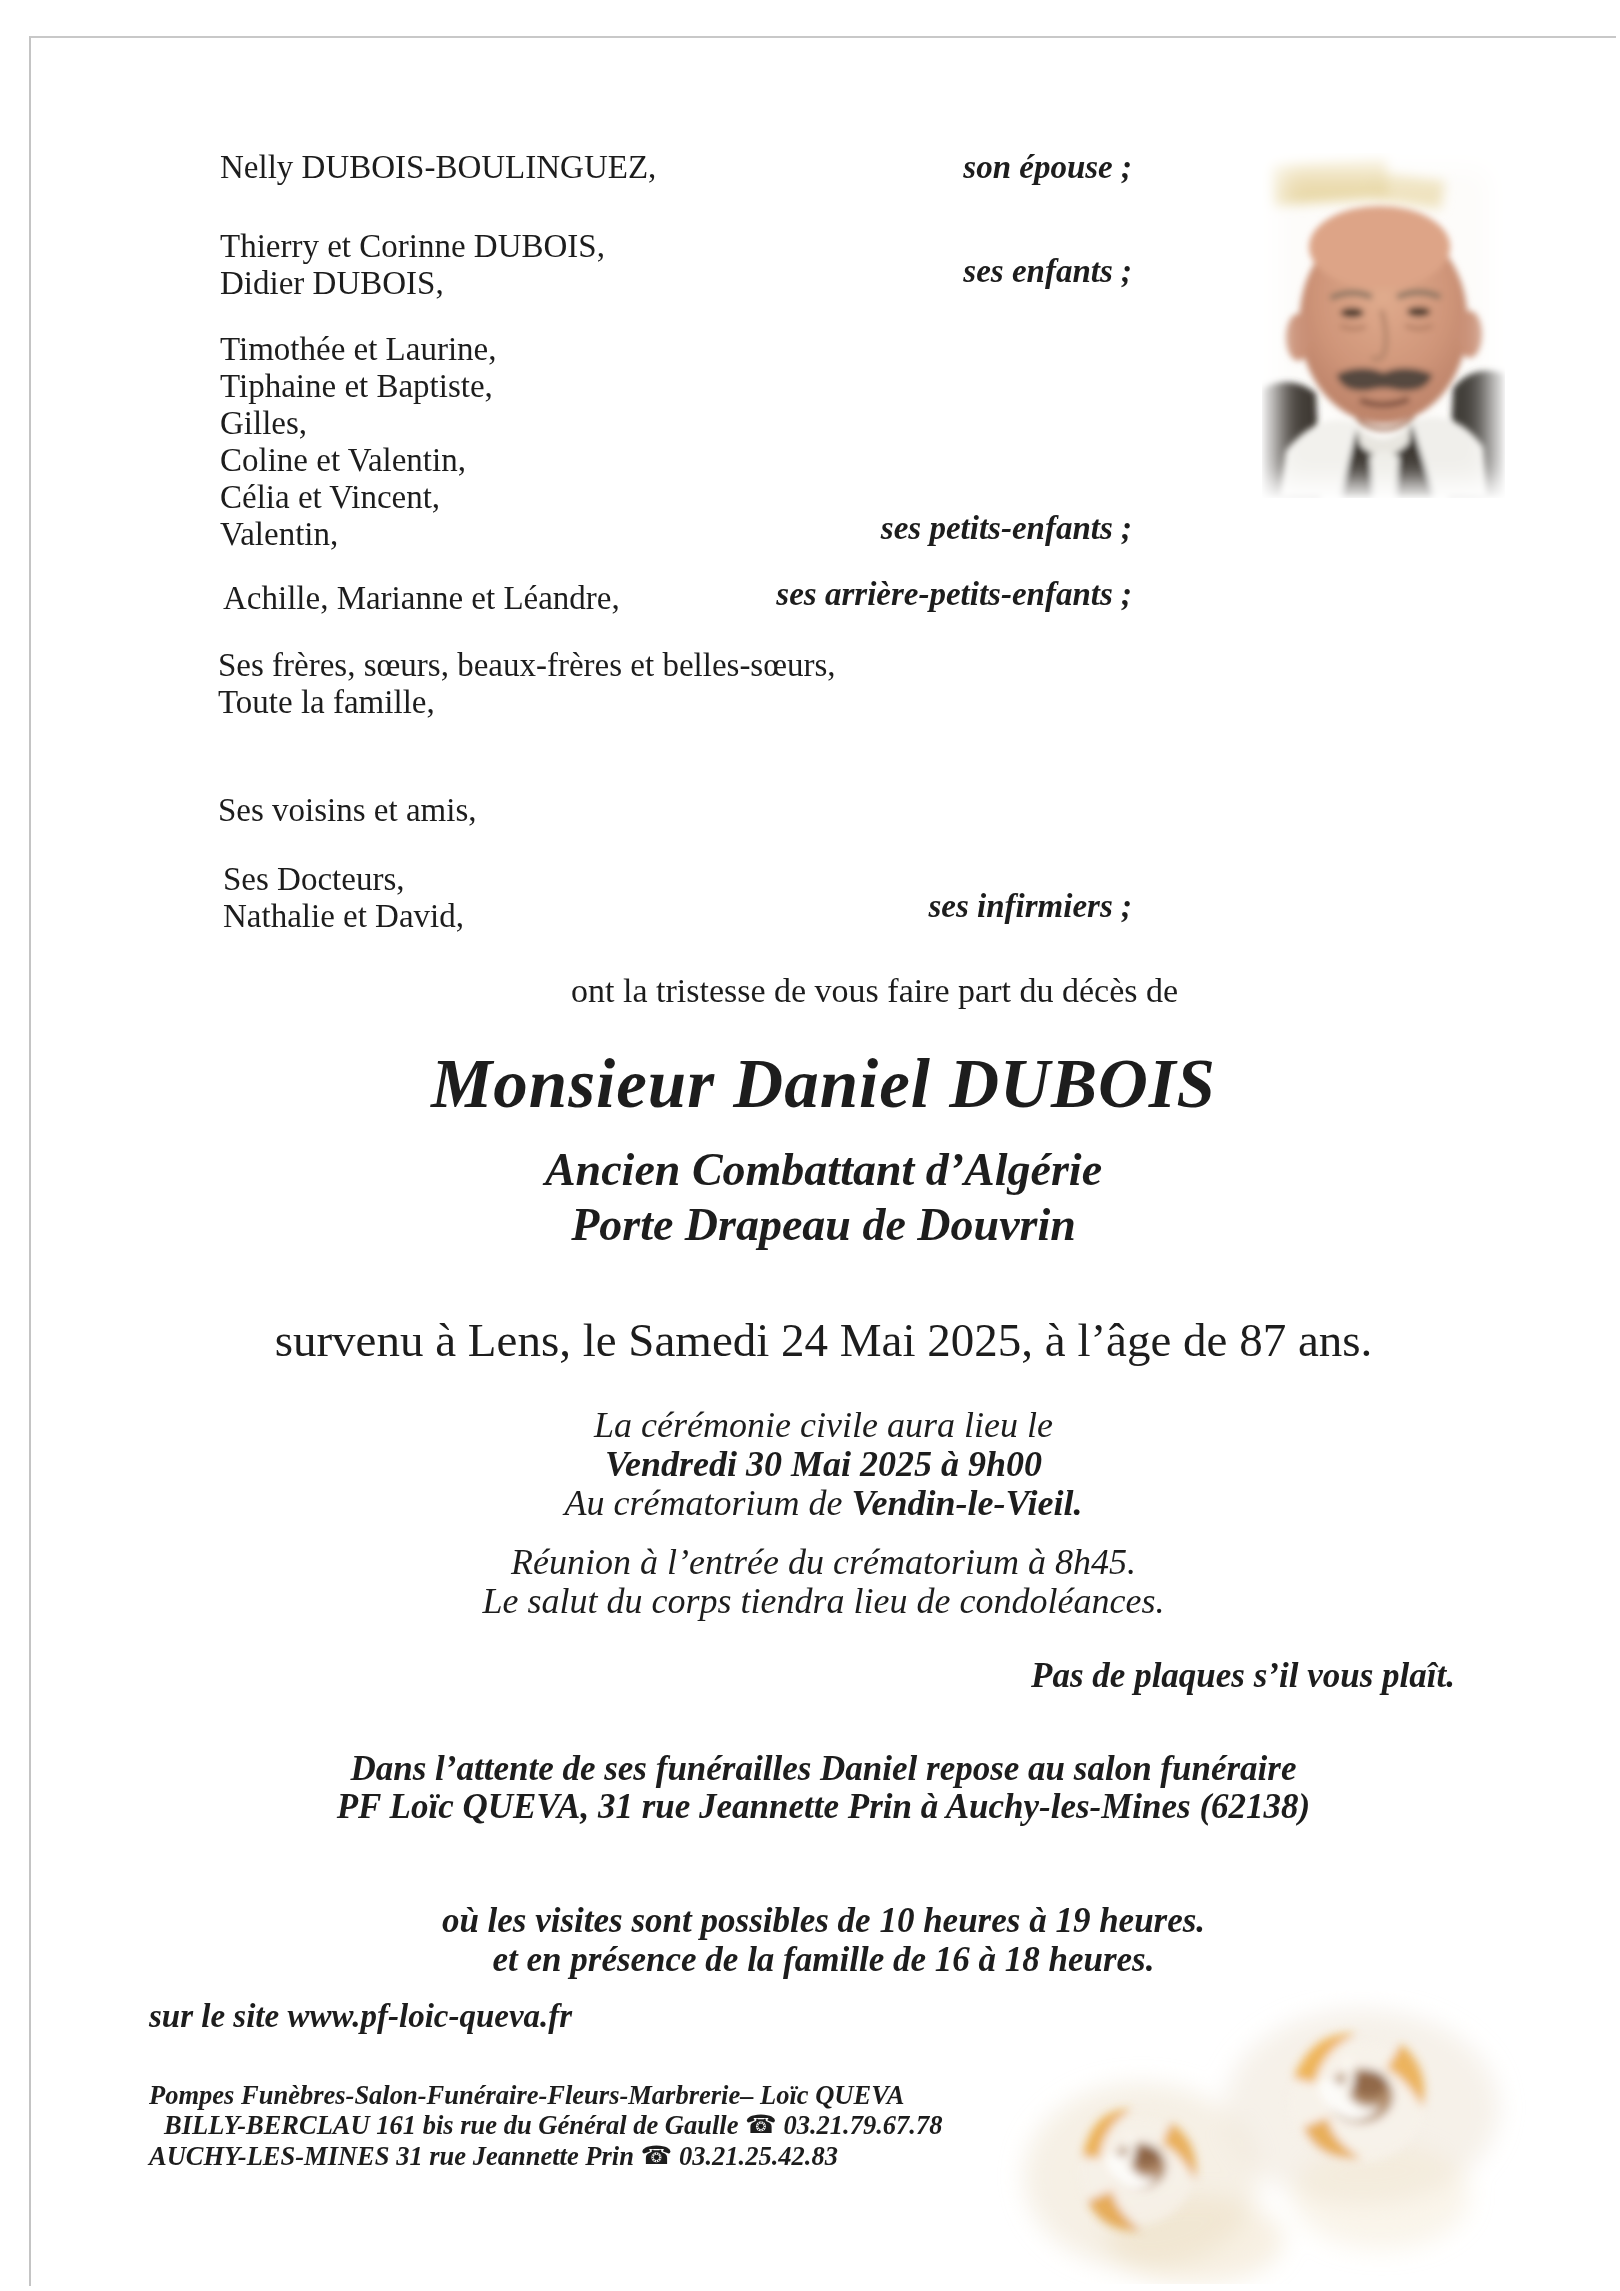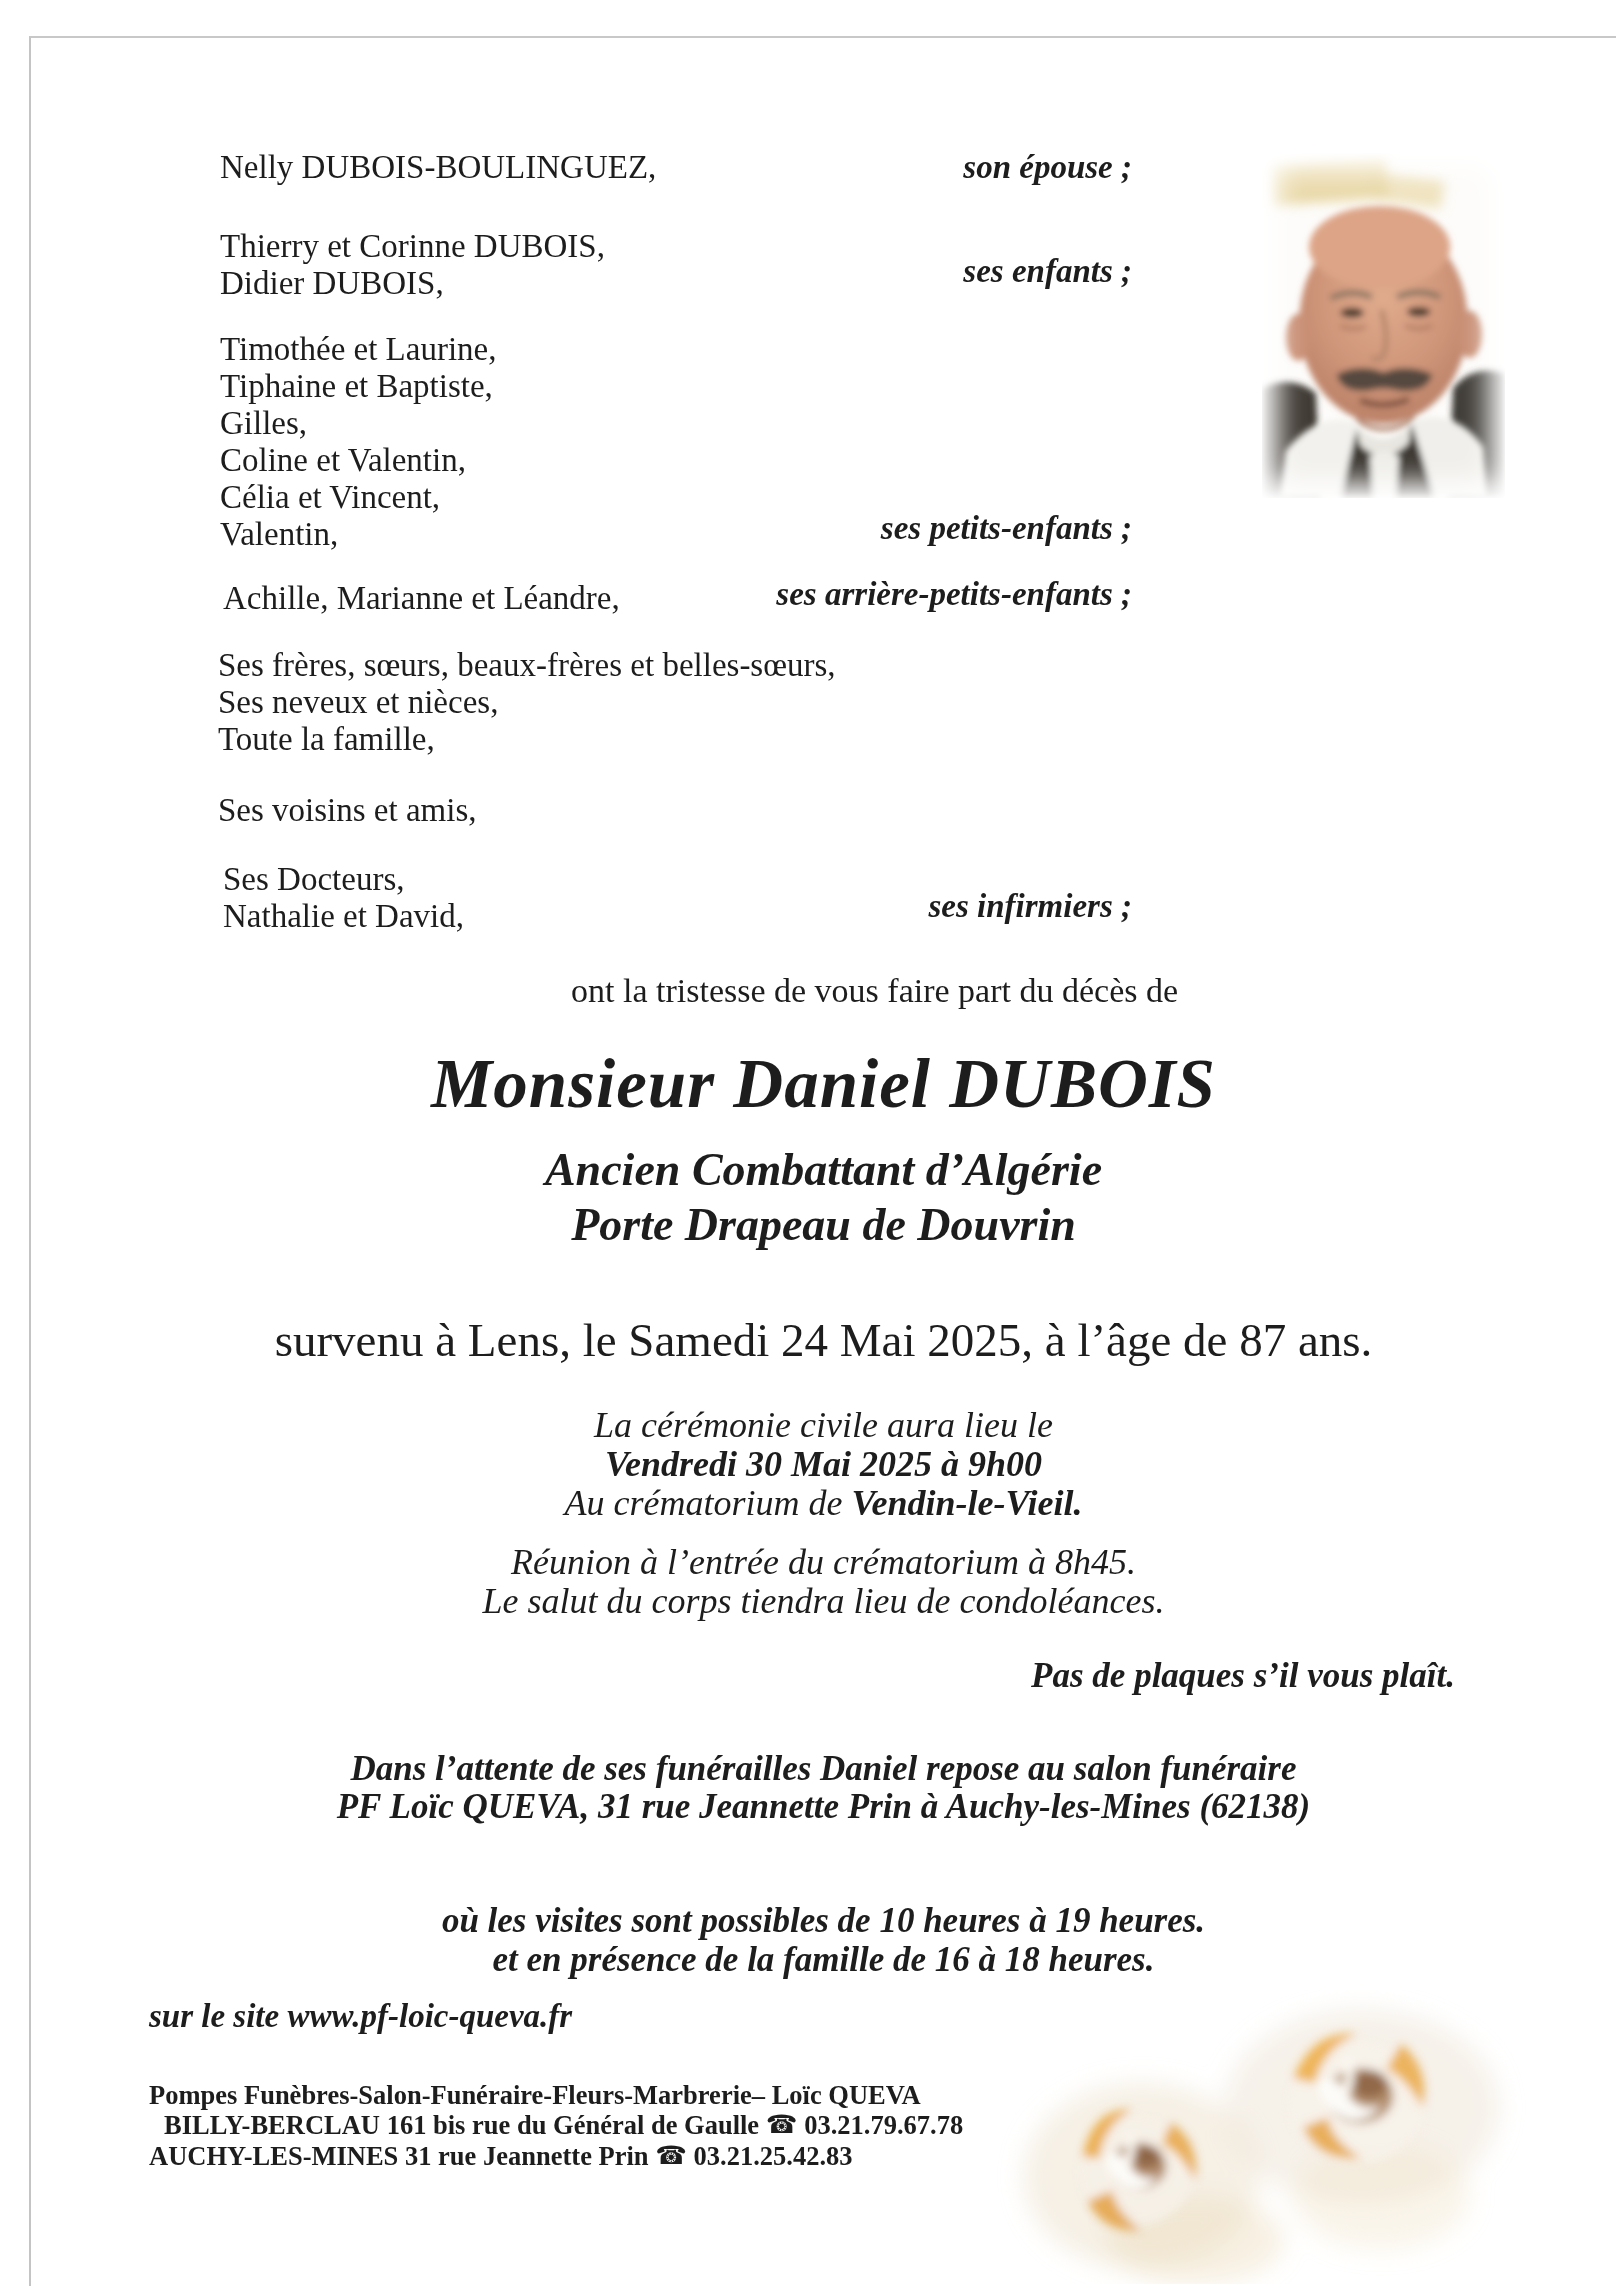--- a/index.html
+++ b/index.html
@@ -28,21 +28,21 @@
   .intro{font-size:34px;}
   .deceased{font-size:69px;font-weight:bold;font-style:italic;letter-spacing:1px;}
   .honor{font-size:46px;font-weight:bold;font-style:italic;}
   .death-info{font-size:47px;}
   .cer{font-size:36px;font-style:italic;}
   .cer b{font-weight:bold;}
   .plaques{font-size:35px;font-weight:bold;font-style:italic;right:165px;text-align:right;}
   .visit{font-size:35px;font-weight:bold;font-style:italic;}
   .condol{font-size:33px;font-weight:bold;font-style:italic;line-height:40px;}
   .condol .url{}
-  .footer-line{font-size:26.5px;font-weight:bold;line-height:30px;}
+  .footer-line{font-size:26.5px;font-weight:bold;line-height:30px;font-style:italic;}
   .phone-glyph{font-family:"DejaVu Sans",sans-serif;font-size:25.5px;position:relative;top:-1px;}
   .photo{
     position:absolute;left:1262px;top:153px;width:243px;height:345px;
   }
   .photo::after{
     content:"";position:absolute;inset:-5.9px;
     box-shadow:inset 0 0 27.4px 21.6px #ffffff;
     pointer-events:none;
   }
   .flowers{position:absolute;left:970px;top:1990px;width:627px;height:294px;}
@@ -67,21 +67,20 @@
     <div>Gilles,</div>
     <div>Coline et Valentin,</div>
     <div>Célia et Vincent,</div>
     <div>Valentin,</div>
   </div>
   <div class="txt names" style="left:223px;top:580px;">
     <div>Achille, Marianne et Léandre,</div>
   </div>
   <div class="txt names" style="left:218px;top:647px;">
     <div>Ses frères, sœurs, beaux-frères et belles-sœurs,</div>
-    <div>Ses neveux et nièces,</div>
     <div>Toute la famille,</div>
   </div>
   <div class="txt names" style="left:218px;top:792px;">
     <div>Ses voisins et amis,</div>
   </div>
   <div class="txt names" style="left:223px;top:861px;">
     <div>Ses Docteurs,</div>
     <div>Nathalie et David,</div>
   </div>
 

